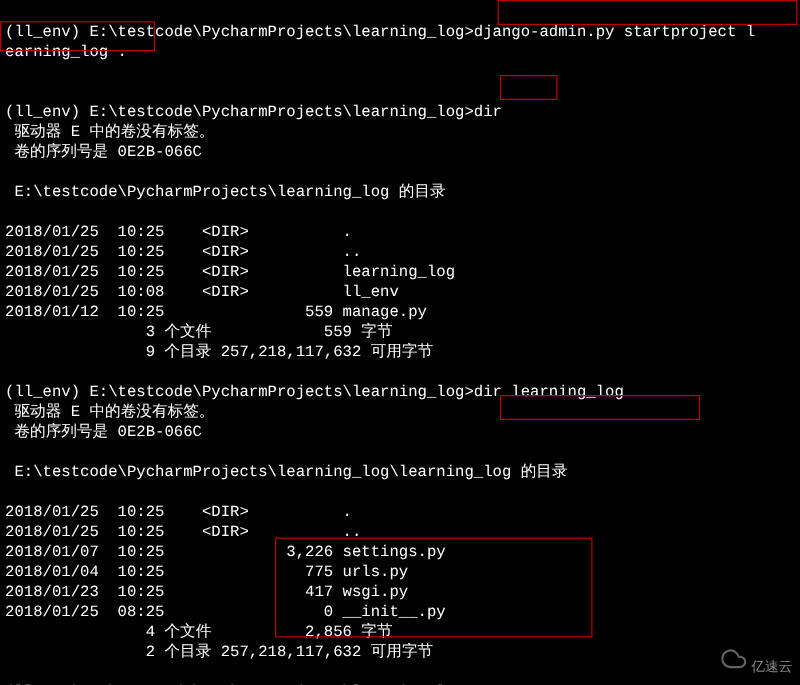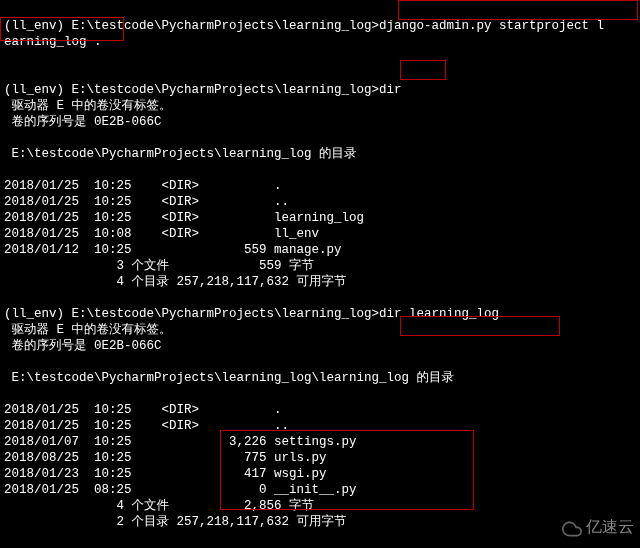--- a/index.html
+++ b/index.html
@@ -22,24 +22,24 @@
   .box {
     border: 1px solid #b00;
     position: absolute;
     pointer-events: none;
   }
   .watermark {
     position: absolute;
     right: 6px;
     bottom: 6px;
     display: flex;
-    align-items: flex-start;
+    align-items: flex-end;
     gap: 4px;
     color: #888;
-    font-size: 16px;
+    font-size: 11px;
     font-family: sans-serif;
   }
   .watermark svg { width: 20px; height: 20px; opacity: 0.6; }
 </style>
 </head>
 <body>
 
 <div class="terminal">
 <span>(ll_env) E:\testcode\PycharmProjects\learning_log&gt;</span><span>django-admin.py startproject l</span>
 <span>earning_log .</span>
@@ -50,32 +50,32 @@
 <span> 卷的序列号是 0E2B-066C</span>
 
 <span> E:\testcode\PycharmProjects\learning_log 的目录</span>
 
 <span>2018/01/25  10:25    &lt;DIR&gt;          .</span>
 <span>2018/01/25  10:25    &lt;DIR&gt;          ..</span>
 <span>2018/01/25  10:25    &lt;DIR&gt;          learning_log</span>
 <span>2018/01/25  10:08    &lt;DIR&gt;          ll_env</span>
 <span>2018/01/12  10:25               559 manage.py</span>
 <span>               3 个文件            559 字节</span>
-<span>               4 个目录 257,218,117,632 可用字节</span>
+<span>               9 个目录 257,218,117,632 可用字节</span>
 
 <span>(ll_env) E:\testcode\PycharmProjects\learning_log&gt;</span><span>dir learning_log</span>
 <span> 驱动器 E 中的卷没有标签。</span>
 <span> 卷的序列号是 0E2B-066C</span>
 
 <span> E:\testcode\PycharmProjects\learning_log\learning_log 的目录</span>
 
 <span>2018/01/25  10:25    &lt;DIR&gt;          .</span>
 <span>2018/01/25  10:25    &lt;DIR&gt;          ..</span>
 <span>2018/01/07  10:25             3,226 settings.py</span>
-<span>2018/08/25  10:25               775 urls.py</span>
+<span>2018/01/04  10:25               775 urls.py</span>
 <span>2018/01/23  10:25               417 wsgi.py</span>
 <span>2018/01/25  08:25                 0 __init__.py</span>
 <span>               4 个文件          2,856 字节</span>
 <span>               2 个目录 257,218,117,632 可用字节</span>
 
 <span>(ll_env) E:\testcode\PycharmProjects\learning_log&gt;</span><span>_</span>
 </div>
 
 <div class="box" style="left:398px; top:0px; width:238px; height:18px;"></div>
 <div class="box" style="left:0px; top:17px; width:122px; height:22px;"></div>

